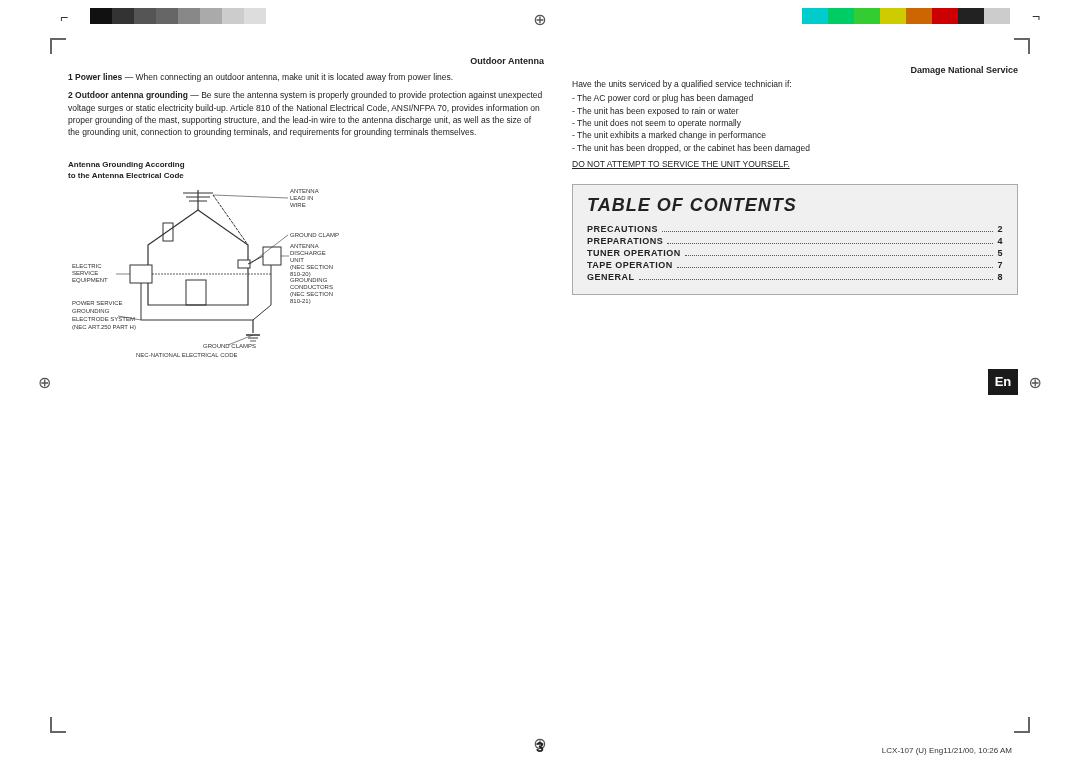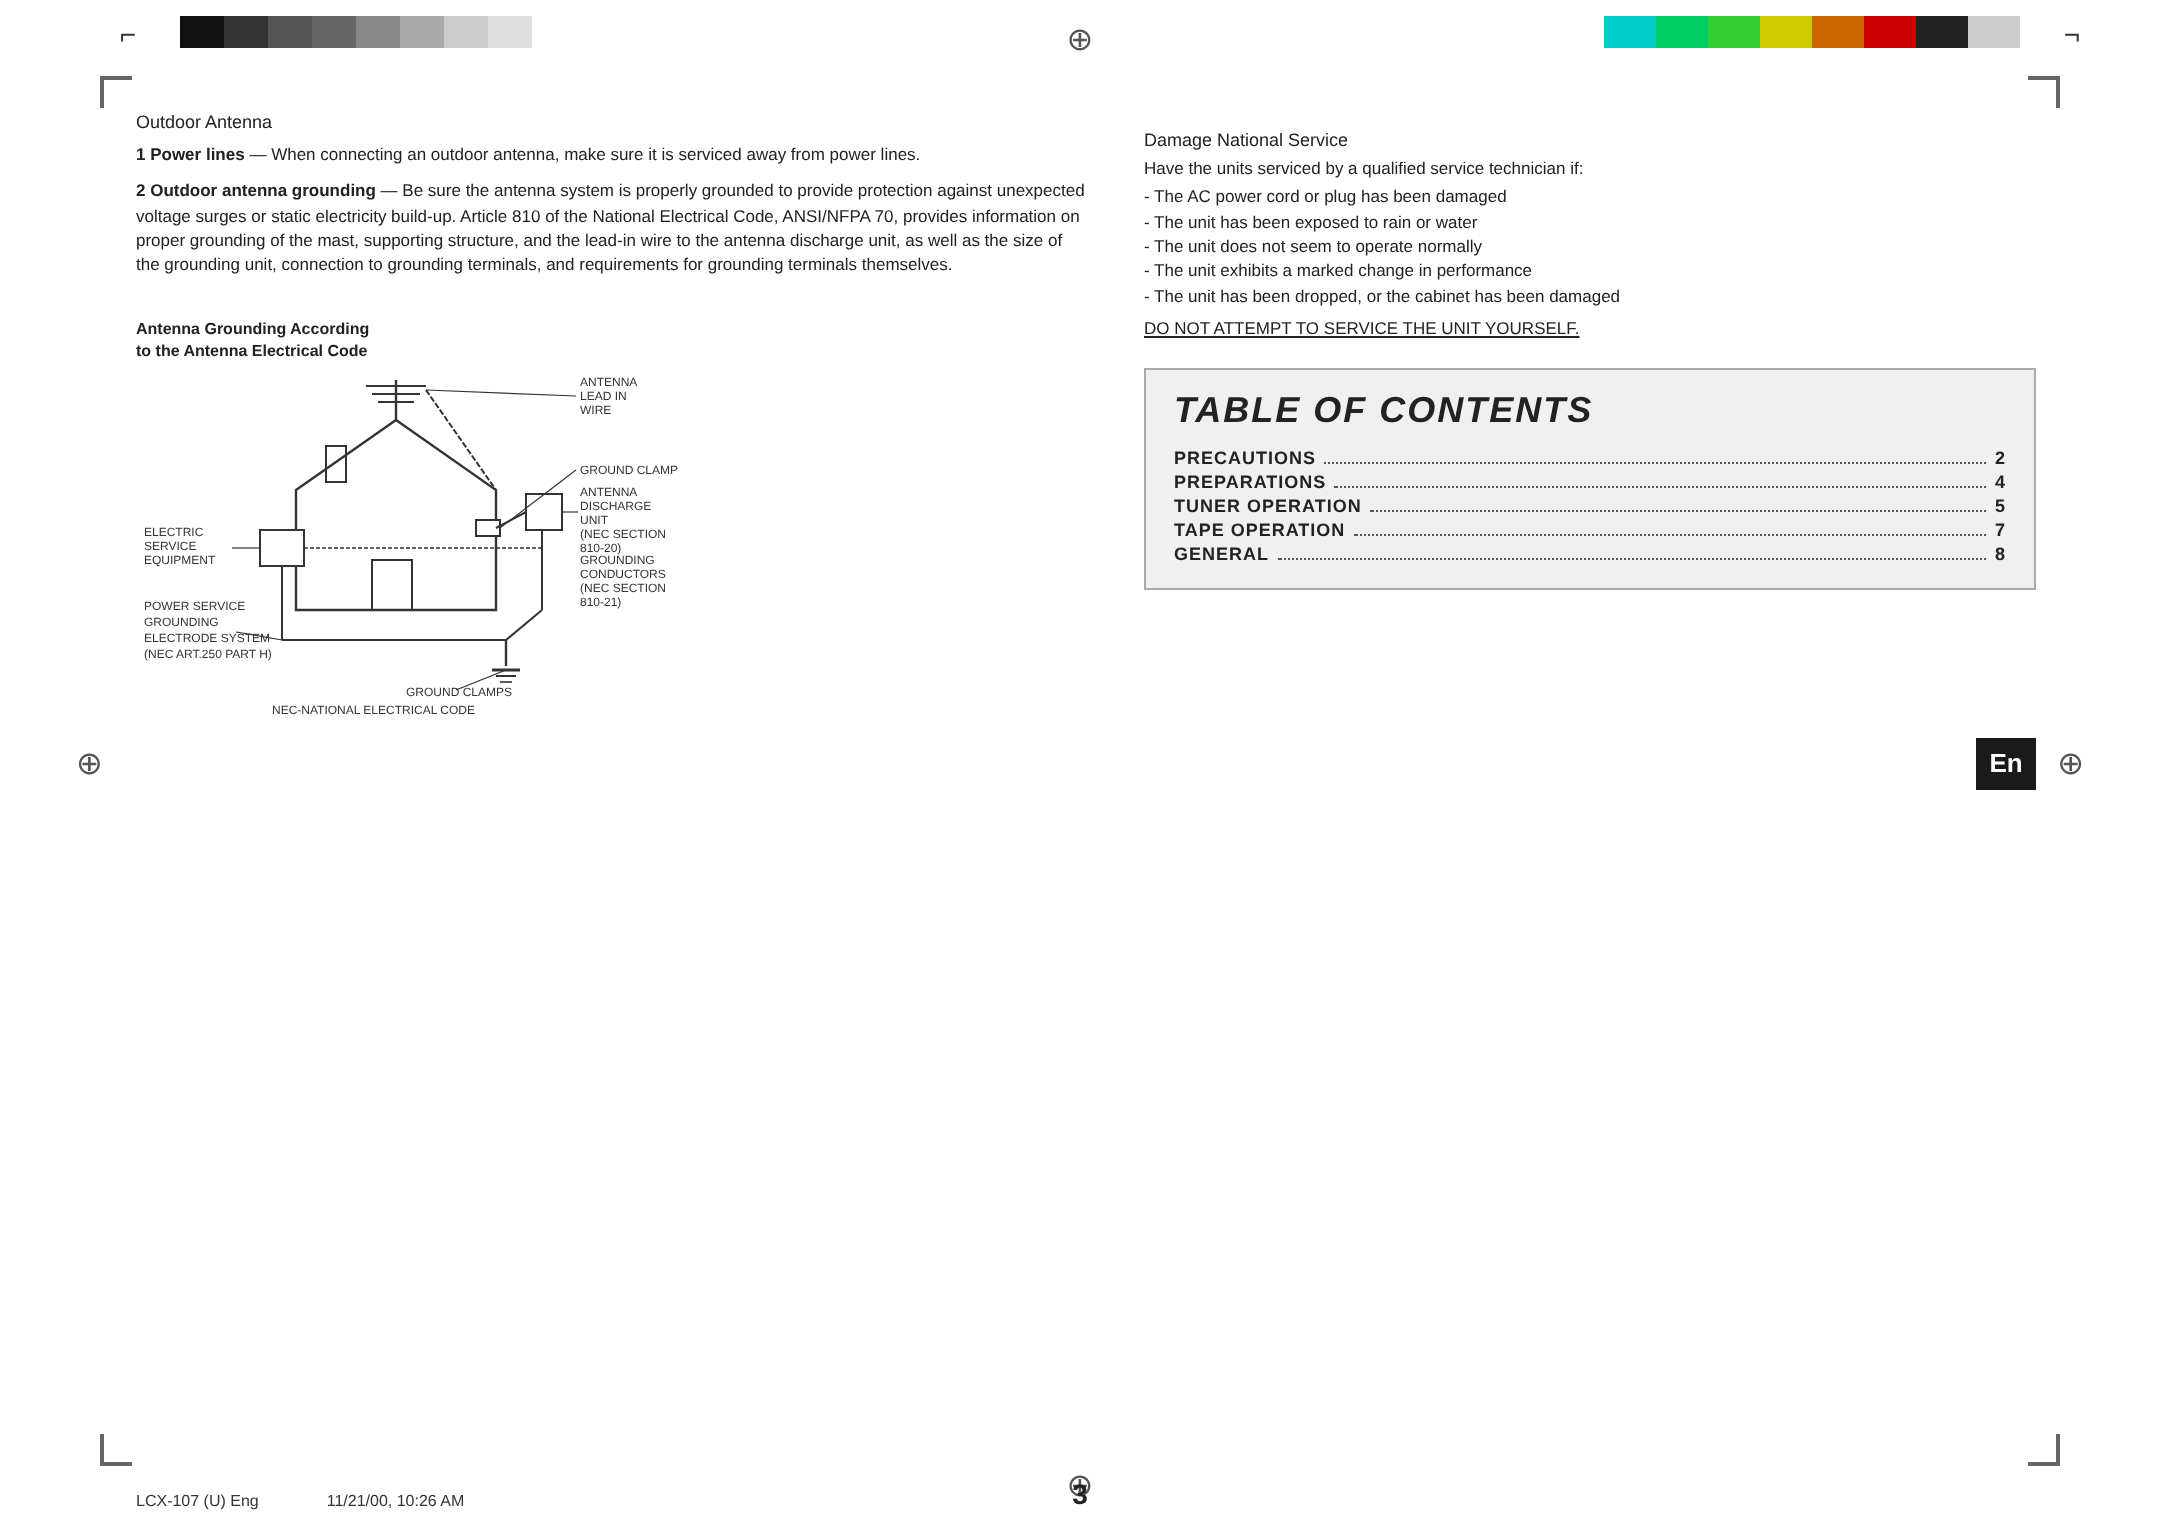--- a/index.html
+++ b/index.html
@@ -96,23 +96,24 @@
     .right-column {
       width: 48%;
       padding-left: 10px;
       display: flex;
       flex-direction: column;
       gap: 0;
     }
 
     
     .section-title {
-      font-weight: normal;
+      font-weight: bold;
       font-size: 9px;
       margin-bottom: 3px;
+      text-align: right;
     }
 
     .left-column p {
       font-size: 8.5px;
       line-height: 1.45;
       margin-bottom: 6px;
     }
 
     .left-column .bold-inline {
       font-weight: bold;
@@ -249,25 +250,24 @@
       justify-content: center;
     }
 
     
     .footer {
       position: absolute;
       bottom: 8px;
       left: 68px;
       right: 68px;
       display: flex;
-      justify-content: flex-start;
+      justify-content: flex-end;
       align-items: center;
       font-size: 8px;
       color: #333;
-      gap: 34px;
     }
 
     .footer-page-num {
       position: absolute;
       bottom: 8px;
       right: 50%;
       transform: translateX(50%);
       font-size: 14px;
       font-weight: bold;
       color: #222;
@@ -355,21 +355,21 @@
 <div class="cross-bottom-center">
   <span class="crosshair-symbol">⊕</span>
 </div>
 
 <div class="content-area">
 
   <div class="left-column">
     <div class="section-title">Outdoor Antenna</div>
 
     <p>
-      <span class="bold-inline">1 Power lines</span><span> — When connecting an outdoor antenna, make sure it is serviced away from power lines.</span>
+      <span class="bold-inline">1 Power lines</span><span> — When connecting an outdoor antenna, make unit it is located away from power lines.</span>
     </p>
 
     <p>
       <span class="bold-inline">2 Outdoor antenna grounding</span><span> — Be sure the antenna system is properly grounded to provide protection against unexpected voltage surges or static electricity build-up. Article 810 of the National Electrical Code, ANSI/NFPA 70, provides information on proper grounding of the mast, supporting structure, and the lead-in wire to the antenna discharge unit, as well as the size of the grounding unit, connection to grounding terminals, and requirements for grounding terminals themselves.</span>
     </p>
 
     <div class="antenna-diagram">
       <div class="diagram-title">
         <span>Antenna Grounding According</span>
         <span>to the Antenna Electrical Code</span>

